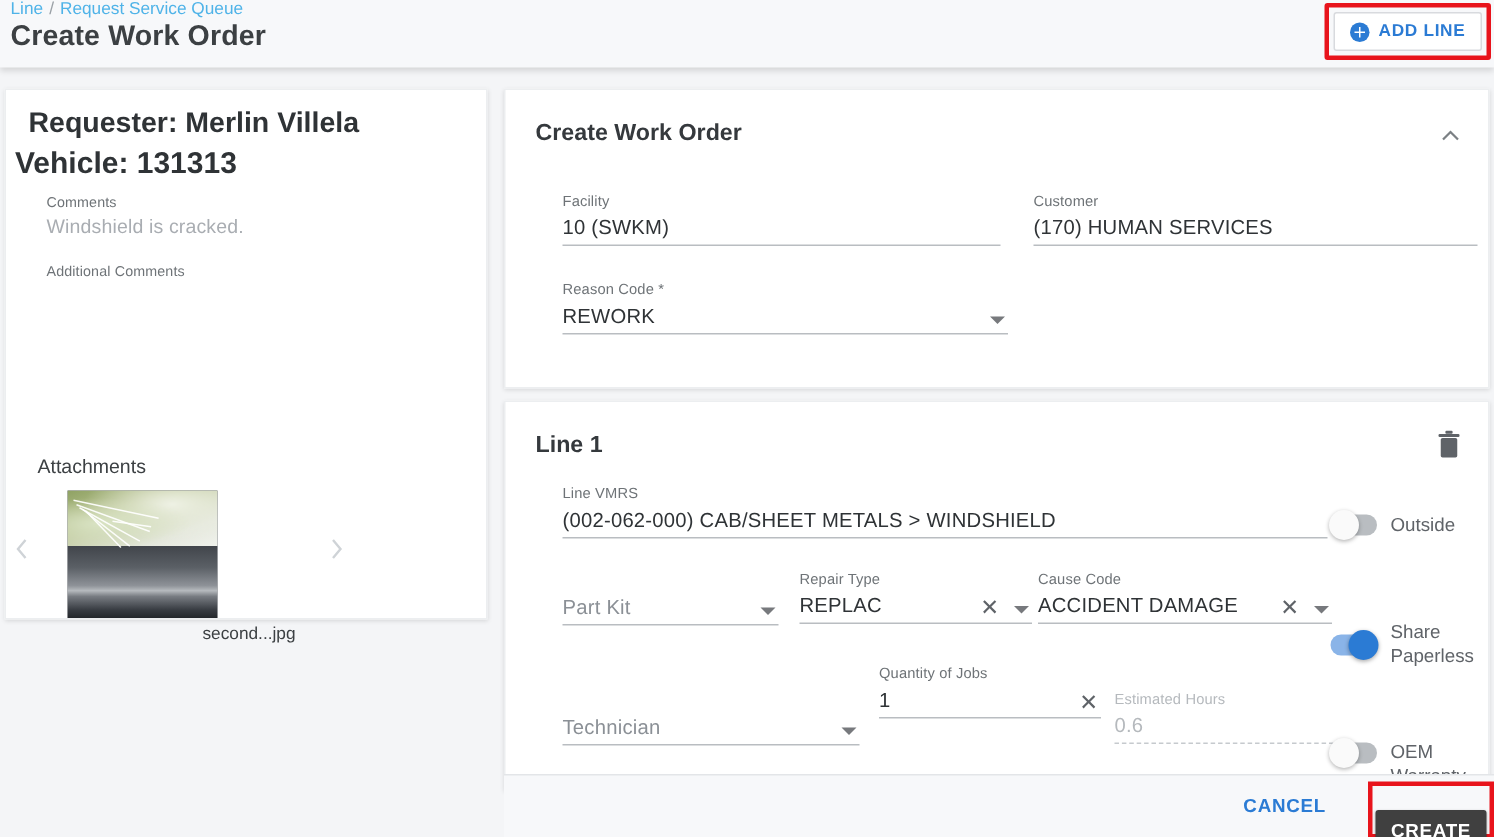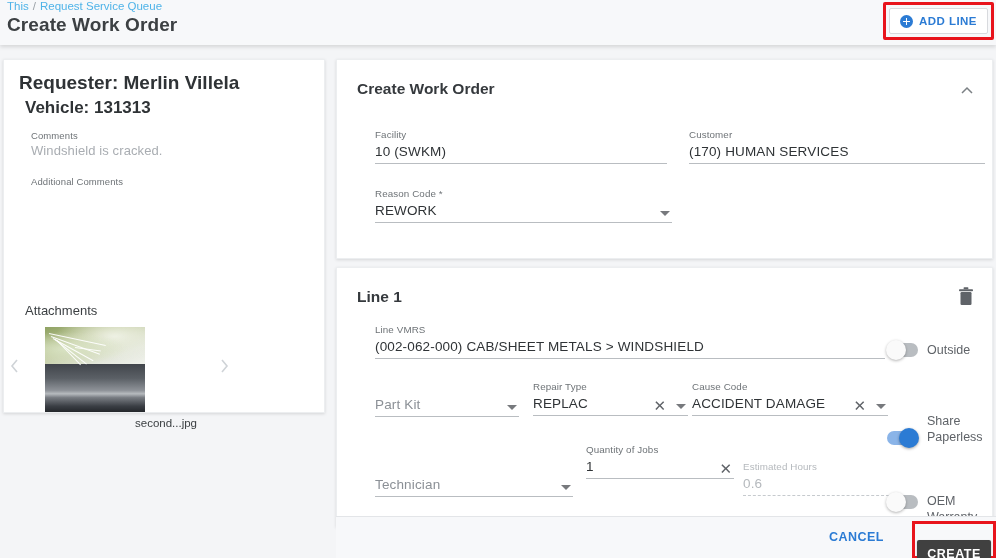--- a/index.html
+++ b/index.html
@@ -71,22 +71,22 @@
     background: #fff;
     border: 1px solid #eceef0;
     box-shadow: 0 1px 3px rgba(0,0,0,.13);
   }
   .req-line {
     position: absolute; left: 15px; top: 12px;
     font-size: 19px; font-weight: 700; color: #2f3336;
     white-space: nowrap;
   }
   .veh-line {
-    position: absolute; left: 21px; top: 38px;
-    font-size: 17px; font-weight: 700; color: #2f3336;
+    position: absolute; left: 6px; top: 38px;
+    font-size: 20px; font-weight: 700; color: #2f3336;
     white-space: nowrap;
   }
   .ro-field { position: absolute; left: 27px; }
   .ro-label {
     font-size: 9.5px; color: #6e7377; line-height: 12px;
     letter-spacing: .1px;
   }
   .ro-value {
     font-size: 13px; color: #a9adb2; line-height: 18px;
     letter-spacing: .1px;
@@ -239,21 +239,21 @@
   }
   .create-btn span {
     font-size: 12.5px; font-weight: 700; color: #fff; letter-spacing: .5px;
   }
 </style>
 </head>
 <body>
 
 <div class="app-header">
   <div class="breadcrumb">
-    <span class="bc-link">This</span><span class="bc-sep">/</span><span class="bc-link">Request Service Queue</span>
+    <span class="bc-link">Line</span><span class="bc-sep">/</span><span class="bc-link">Request Service Queue</span>
   </div>
   <div class="page-title">Create Work Order</div>
 
   <div class="addline-annot"></div>
   <div class="addline-btn">
     <span class="plus-icon"></span>
     <span class="lbl">ADD LINE</span>
   </div>
 </div>
 
@@ -368,21 +368,21 @@
     </div>
 
     <div class="fld" style="left:337px; top:113px; width:196px;">
       <div class="flabel">Cause Code</div>
       <div class="fvalue">ACCIDENT DAMAGE</div>
       <div class="uline"></div>
       <div class="clear" style="right:22px;">✕</div>
       <div class="caret"></div>
     </div>
 
-    <div class="toggle-row" style="left:550px; top:145px; align-items:flex-end;">
+    <div class="toggle-row" style="left:550px; top:145px; align-items:center;">
       <span class="switch on" style="margin-top:2px;">
           <span class="knob"></span>
         </span>
       <span class="sw-label" style="width:62px;">Share Paperless</span>
     </div>
 
     <div class="fld" style="left:20px; top:206px; width:198px;">
       <div class="flabel"></div>
       <div class="fvalue ph">Technician</div>
       <div class="uline"></div>

